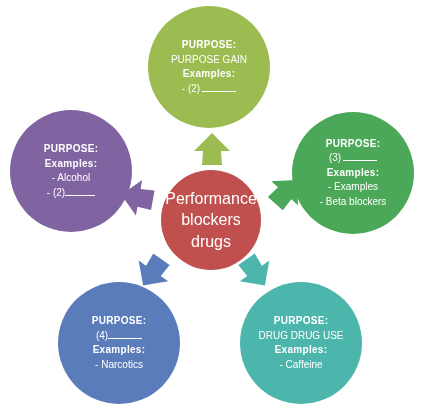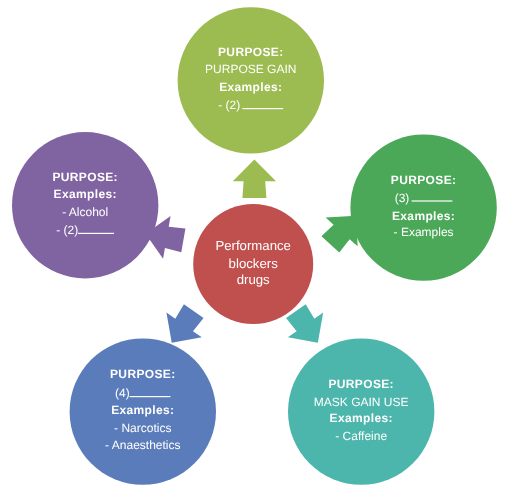--- a/index.html
+++ b/index.html
@@ -51,21 +51,21 @@
   .blank.short { width: 30px; }
   .blank.tight { margin-left: 0px; }
 
   
   #c-top     { left: 148px; top: 6px;    width: 122px; height: 122px; }
   #c-left    { left: 10px;  top: 110px;  width: 122px; height: 122px; }
   #c-right   { left: 292px; top: 112px;  width: 122px; height: 122px; }
   #c-botleft { left: 58px;  top: 282px;  width: 122px; height: 122px; }
   #c-botright{ left: 240px; top: 282px;  width: 122px; height: 122px; }
   #c-center  { left: 161px; top: 170px;  width: 100px; height: 100px;
-               font-size: 11px; line-height: 1.35; }
+               font-size: 16px; line-height: 1.35; }
 
   .arrow {
     position: absolute;
     width: 44px;
     height: 44px;
   }
   #a-top      { left: 190px; top: 130px; }
   #a-right    { left: 262px; top: 172px; }
   #a-left     { left: 118px; top: 176px; }
   #a-botleft  { left: 132px; top: 248px; }
@@ -127,33 +127,33 @@
     <span class="ln hd">Examples:</span>
     <span class="ln">- Alcohol</span>
     <span class="ln"><span>- (2)</span><span class="blank short tight"></span></span>
   </div>
 
   <div class="circle node" id="c-right" style="background:#4ba858">
     <span class="ln hd">PURPOSE:</span>
     <span class="ln"><span>(3)</span><span class="blank"></span></span>
     <span class="ln hd">Examples:</span>
     <span class="ln">- Examples</span>
+    <span class="ln">- Beta blockers</span>
   </div>
 
   <div class="circle node" id="c-botleft" style="background:#5b7cba">
     <span class="ln hd">PURPOSE:</span>
     <span class="ln"><span>(4)</span><span class="blank tight"></span></span>
     <span class="ln hd">Examples:</span>
     <span class="ln">- Narcotics</span>
-    <span class="ln">- Anaesthetics</span>
   </div>
 
   <div class="circle node" id="c-botright" style="background:#4db6ac">
     <span class="ln hd">PURPOSE:</span>
-    <span class="ln">MASK  GAIN  USE</span>
+    <span class="ln">DRUG  DRUG  USE</span>
     <span class="ln hd">Examples:</span>
     <span class="ln">- Caffeine</span>
   </div>
 
   <div class="circle" id="c-center" style="background:#c0504d">
     <span class="ln">Performance</span>
     <span class="ln">blockers</span>
     <span class="ln">drugs</span>
   </div>
 

